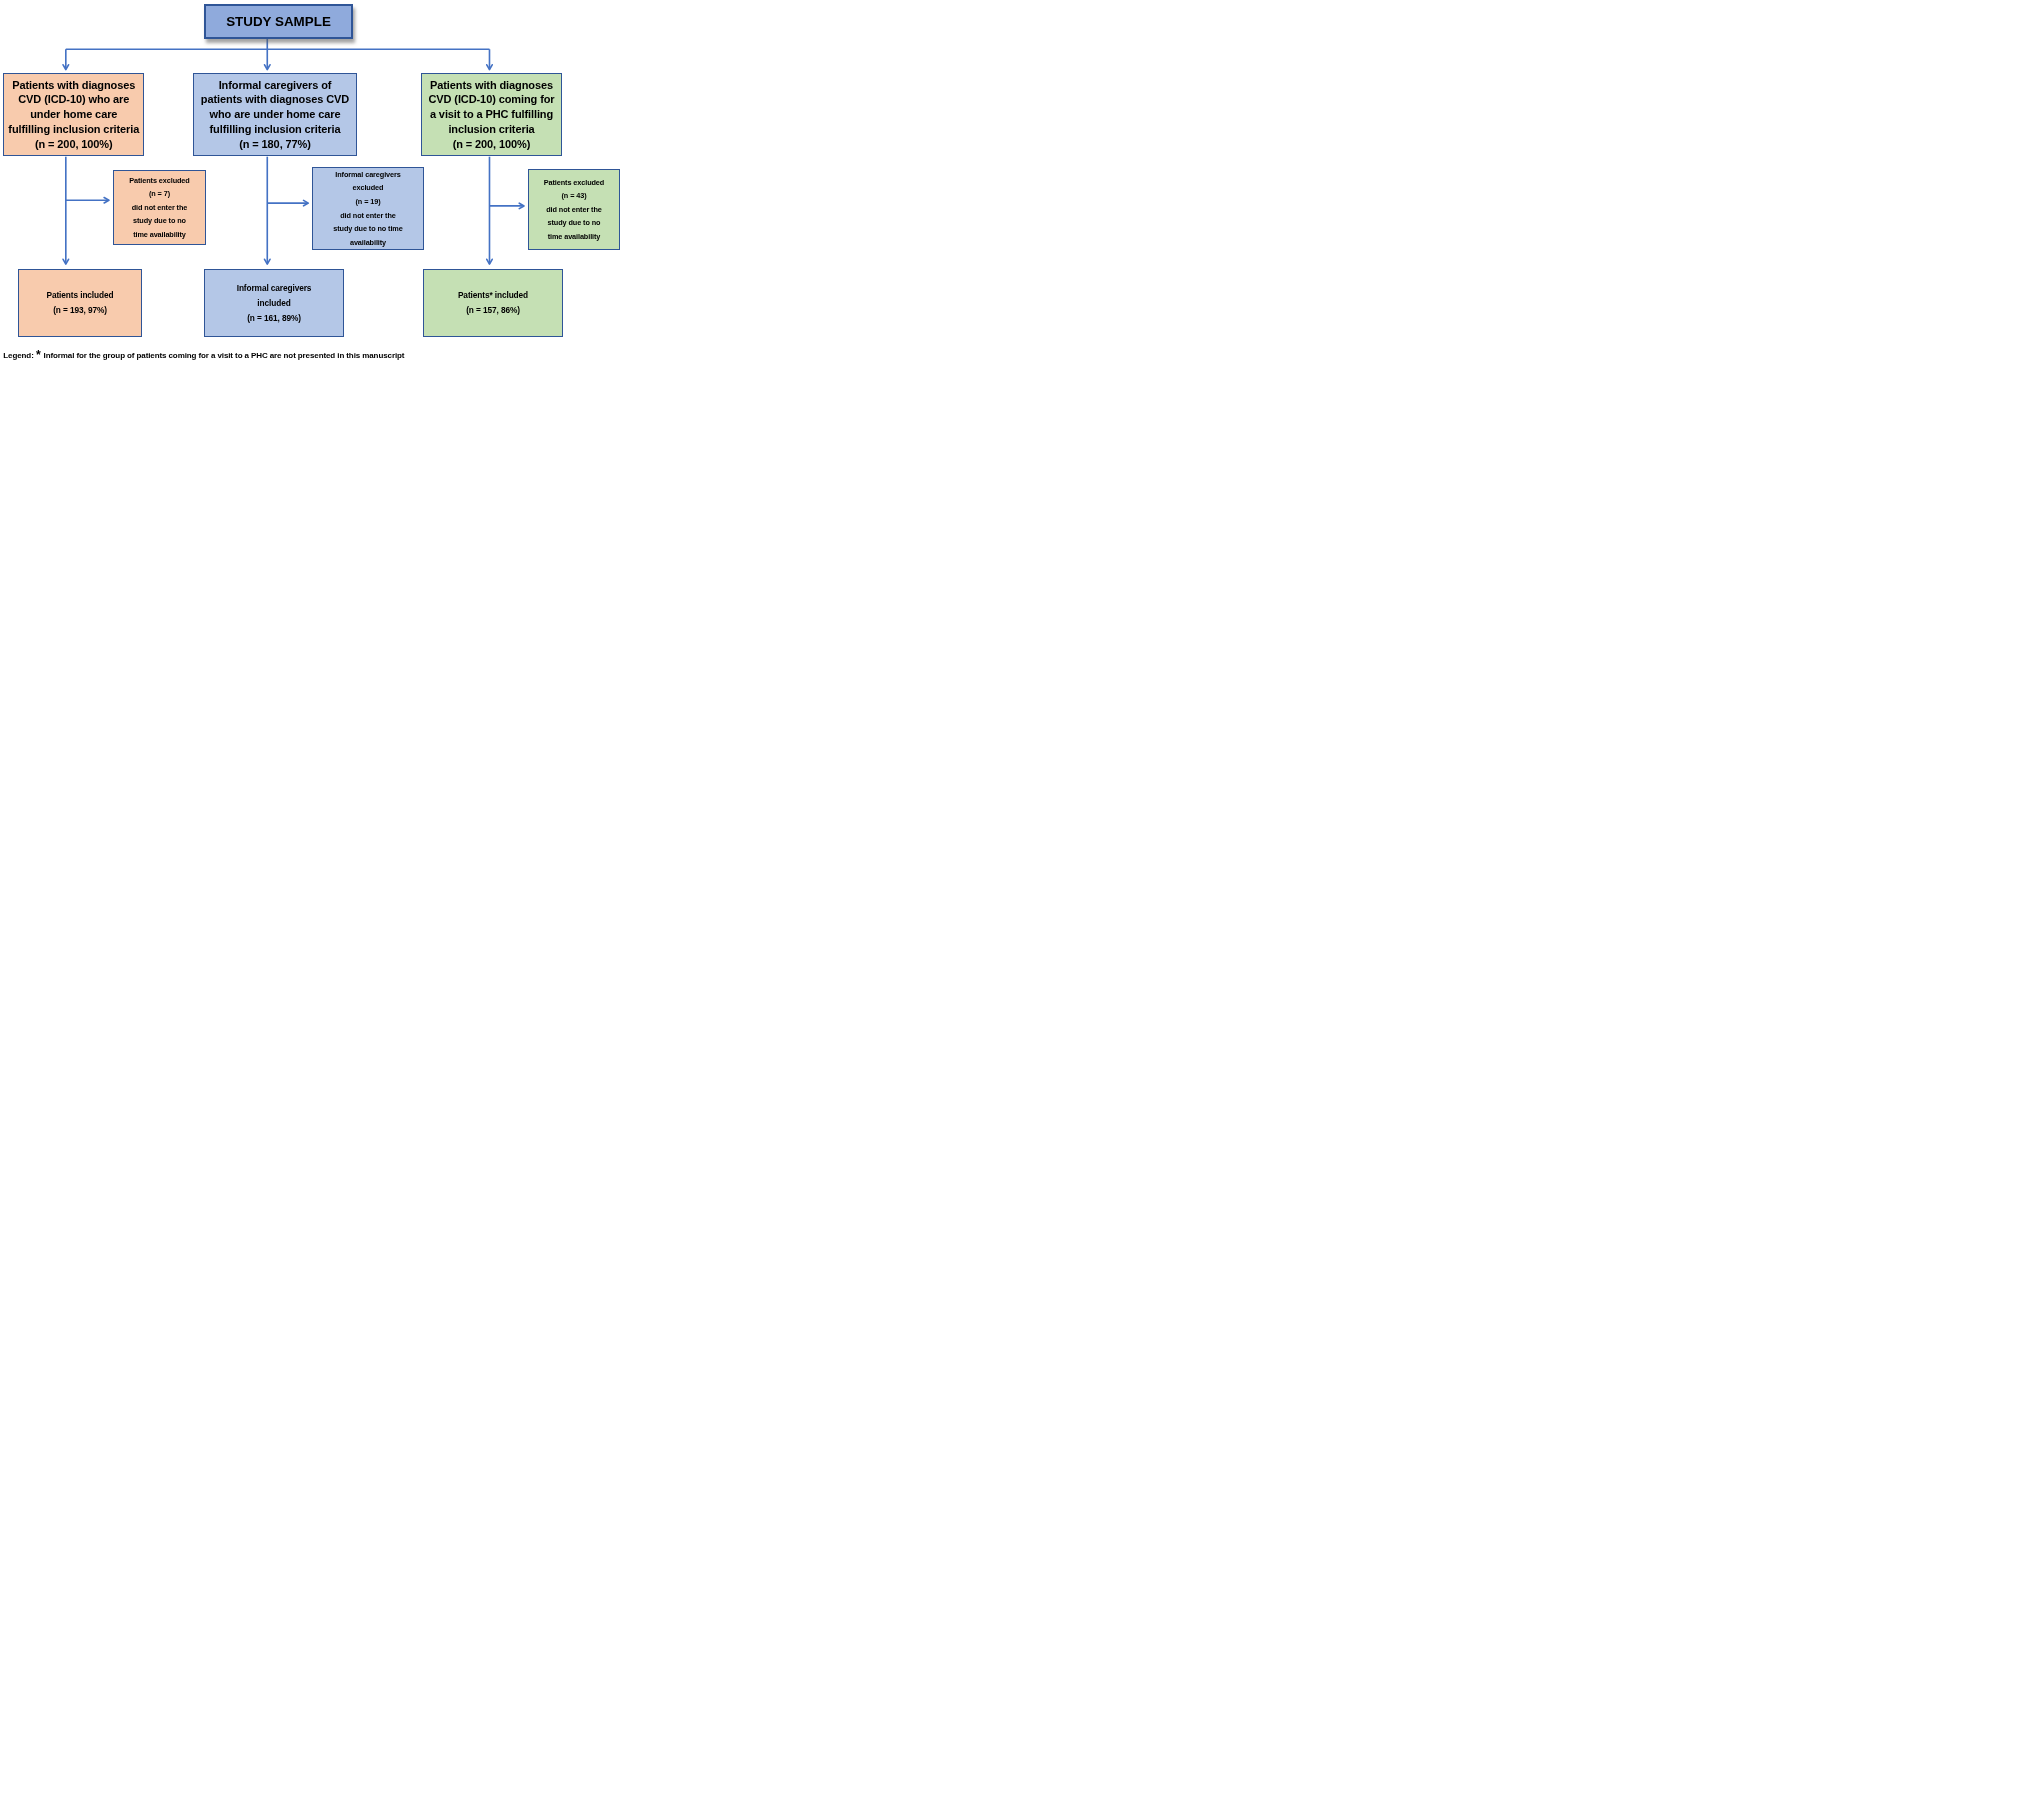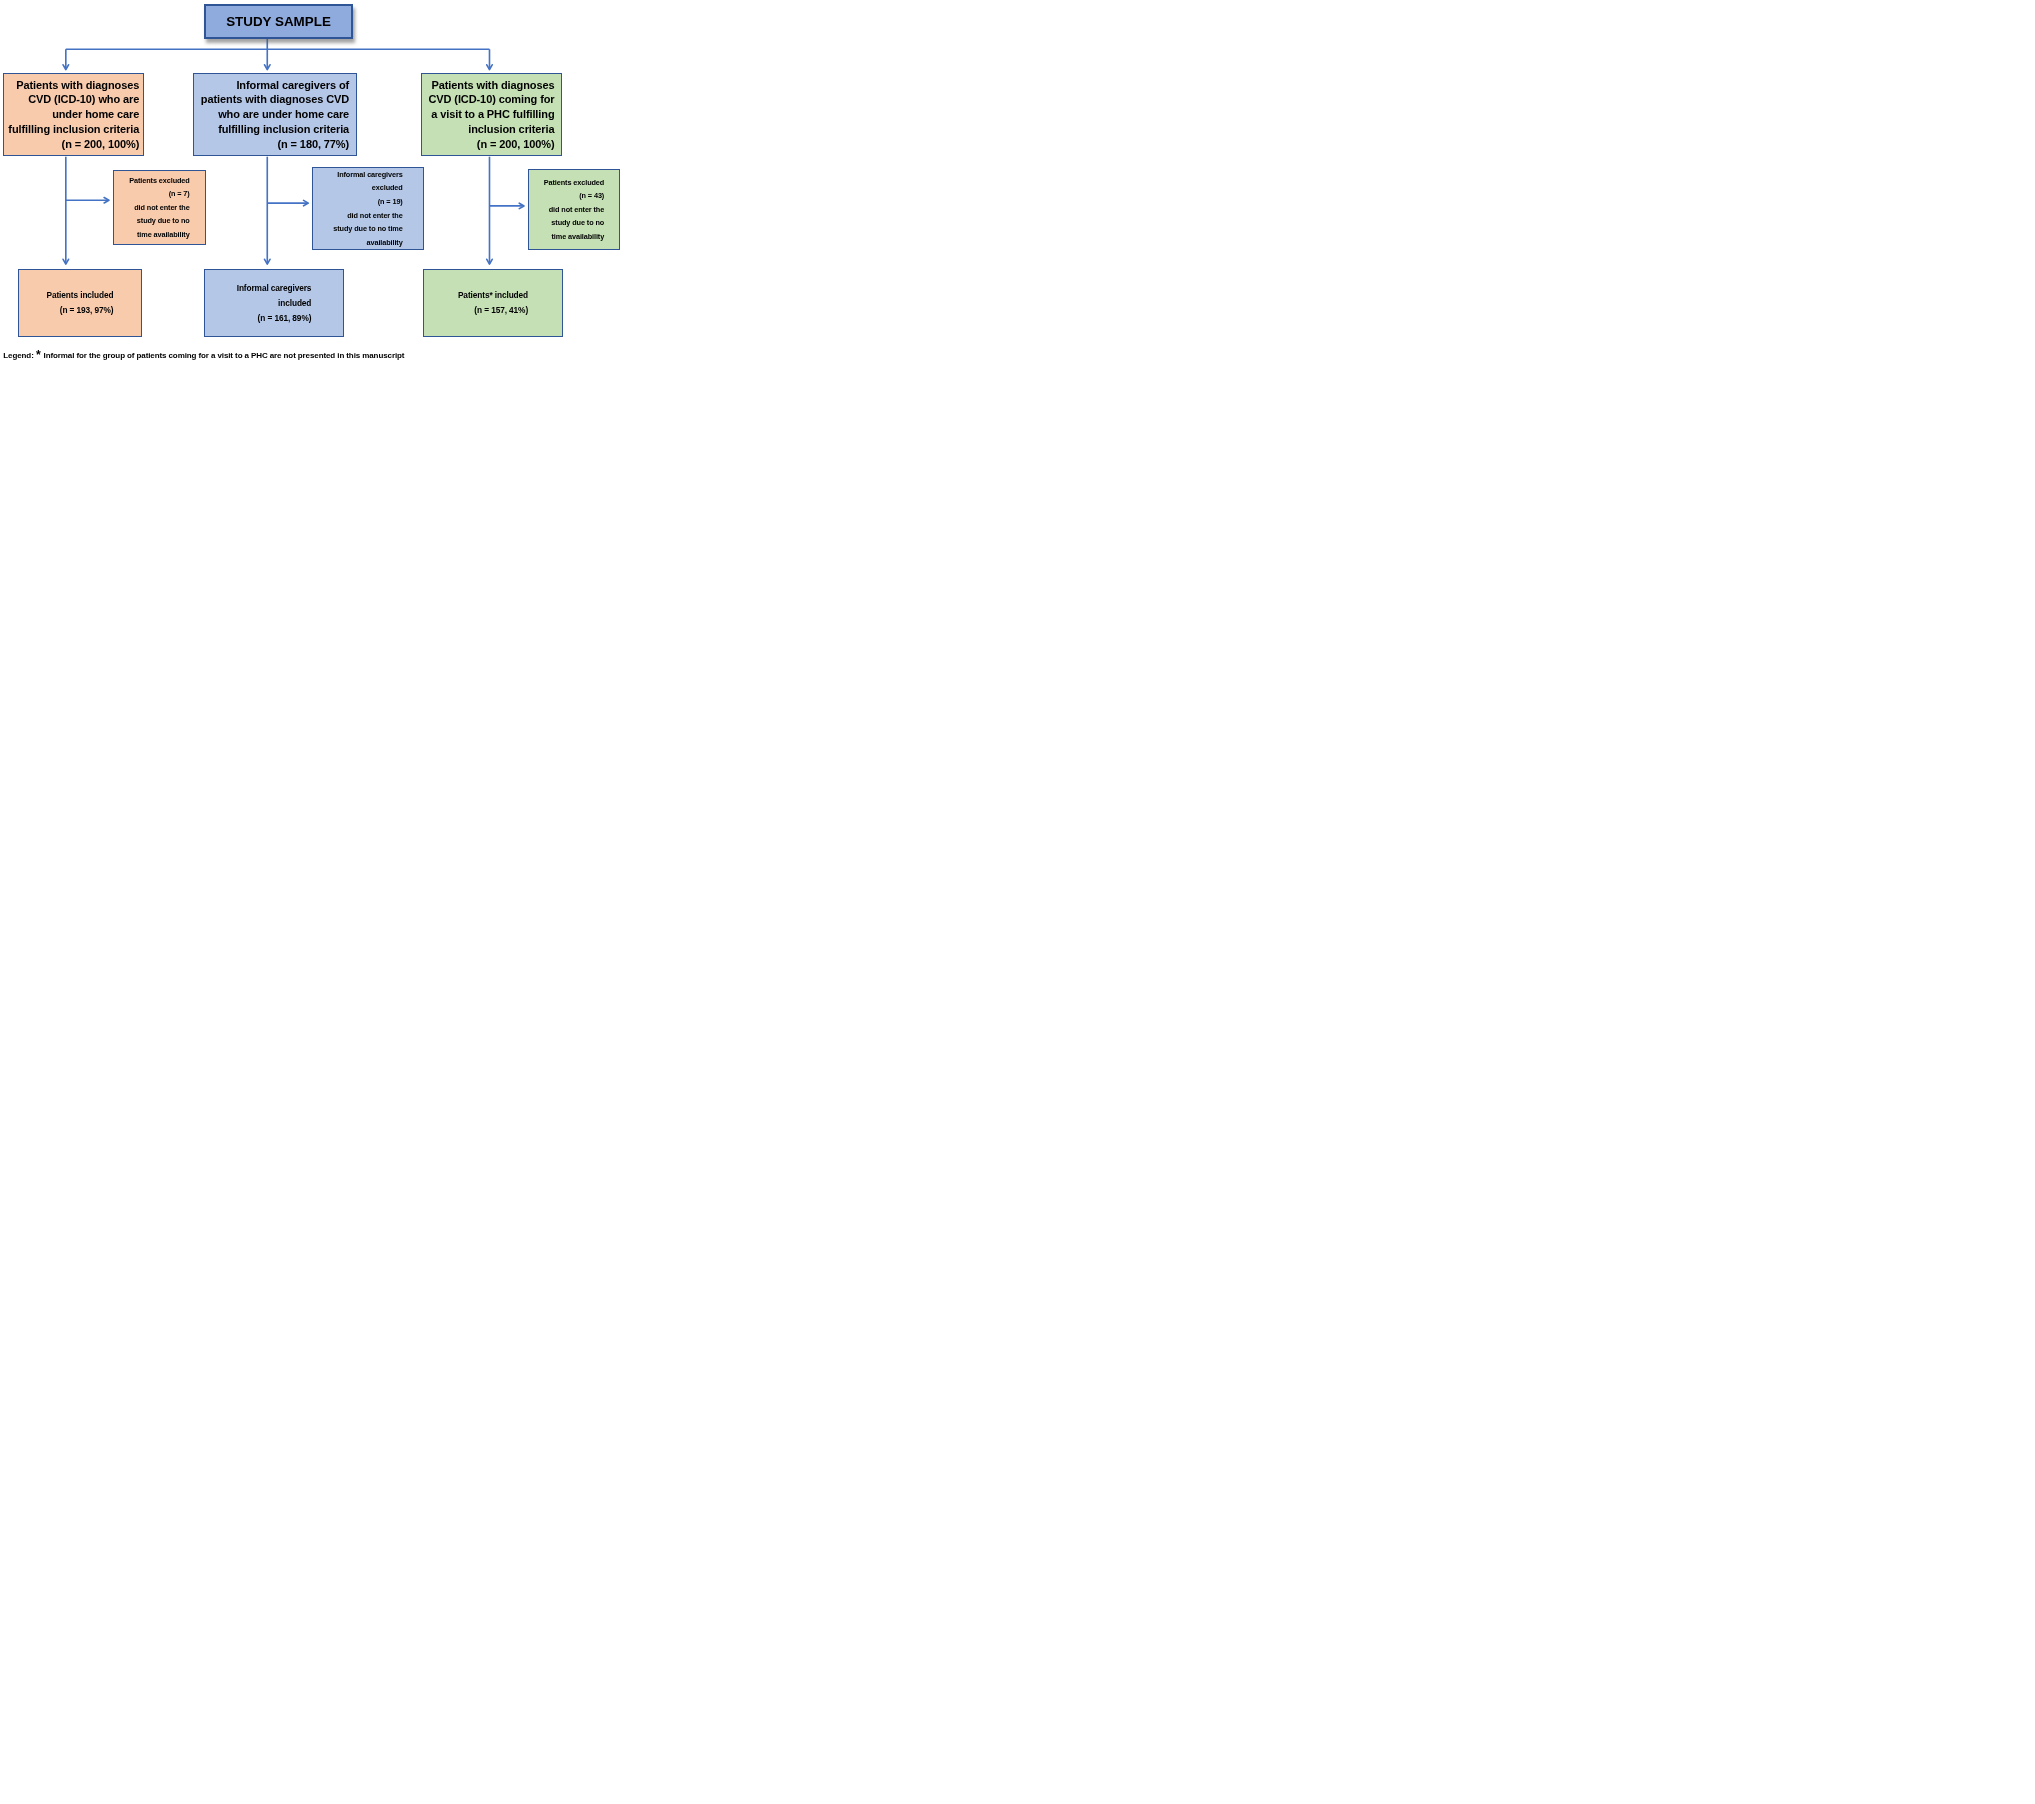--- a/index.html
+++ b/index.html
@@ -10,21 +10,21 @@
     background: #ffffff;
     font-family: "Liberation Sans", sans-serif;
     overflow: hidden;
   }
   #connectors { position:absolute; left:0; top:0; width:631px; height:361px; }
   .box {
     position: absolute;
     display: flex;
     align-items: center;
     justify-content: center;
-    text-align: right;
+    text-align: center;
     white-space: pre-line;
     font-weight: bold;
     color: #000000;
     border: 1.6px solid #2F5597;
     box-sizing: border-box;
     letter-spacing: -0.1px;
   }
   .fill-orange { background: #F8CBAD; }
   .fill-blue   { background: #B4C7E7; }
   .fill-green  { background: #C5E0B4; }
@@ -124,20 +124,20 @@
 did not enter the
 study due to no
 time availability</div>
 
   <div id="bottom-left" class="box bottom fill-orange">Patients included
 (n = 193, 97%)</div>
   <div id="bottom-mid" class="box bottom fill-blue">Informal caregivers
 included
 (n = 161, 89%)</div>
   <div id="bottom-right" class="box bottom fill-green">Patients* included
-(n = 157, 41%)</div>
+(n = 157, 86%)</div>
 
   <div id="legend">
     <span>Legend:</span><span class="ast">*</span><span>Informal for the group of patients coming for a visit to a PHC are not presented in this manuscript</span>
   </div>
 
 </div>
 
 
 </body></html>

